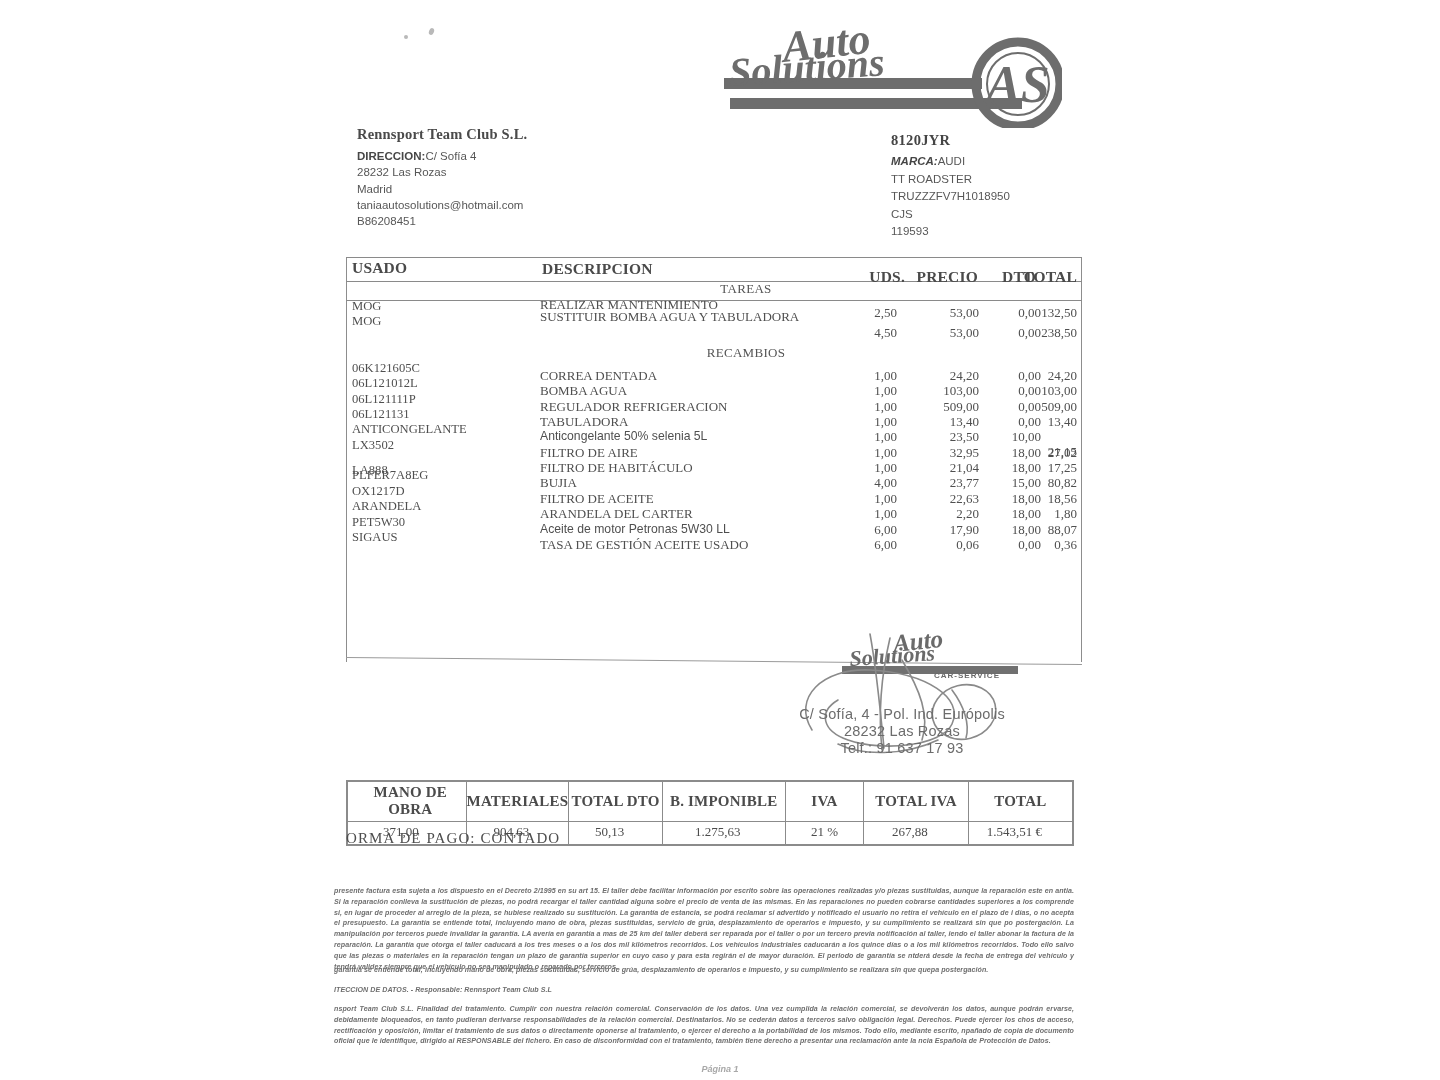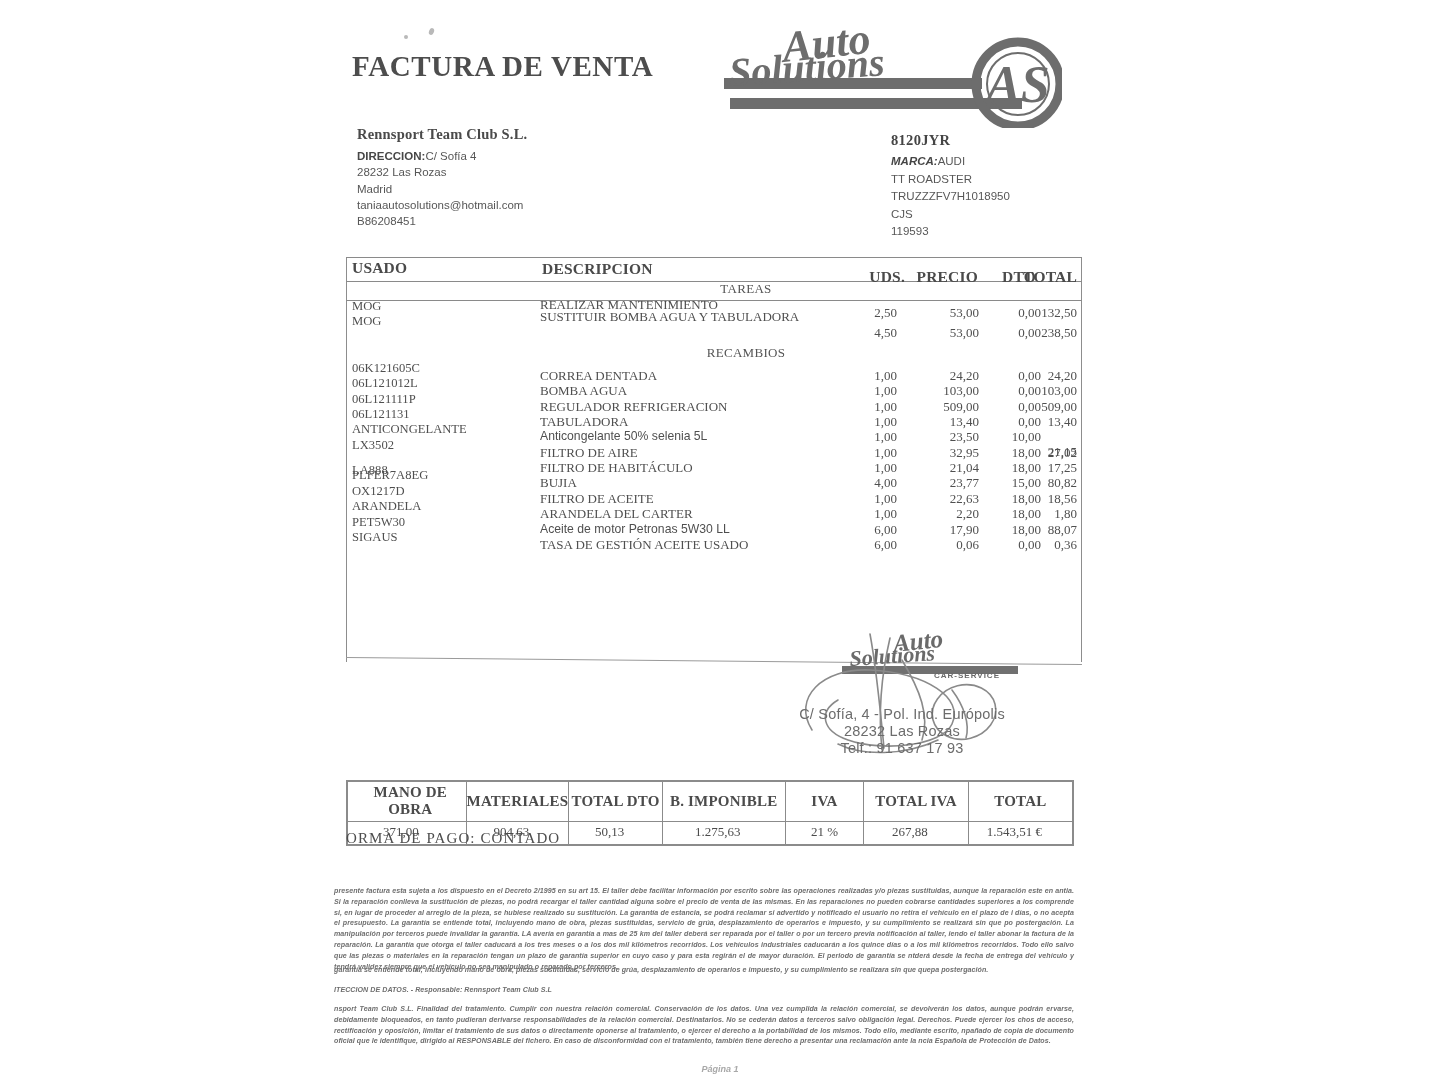--- a/index.html
+++ b/index.html
@@ -286,21 +286,20 @@
   }
 </style>
 </head>
 <body>
 
 <div class="page">
 
   <div class="speck s1"></div>
   <div class="speck s2"></div>
 
-  <div class="doc-title">FACTURA DE VENTA</div>
 
   <div class="logo">
     <svg width="340" height="112" viewBox="0 0 340 112">
       <g fill="#6d6d6d">
         <rect x="2" y="62" width="258" height="11"></rect>
         <rect x="8" y="82" width="292" height="11"></rect>
       </g>
       <text x="62" y="46" font-family="Liberation Serif, serif" font-size="44" font-style="italic" font-weight="bold" fill="#6d6d6d" transform="rotate(-6 62 46)">Auto</text>
       <text x="8" y="70" font-family="Liberation Serif, serif" font-size="40" font-style="italic" font-weight="bold" fill="#6d6d6d" transform="rotate(-4 8 70)">Solutions</text>
       <g>

